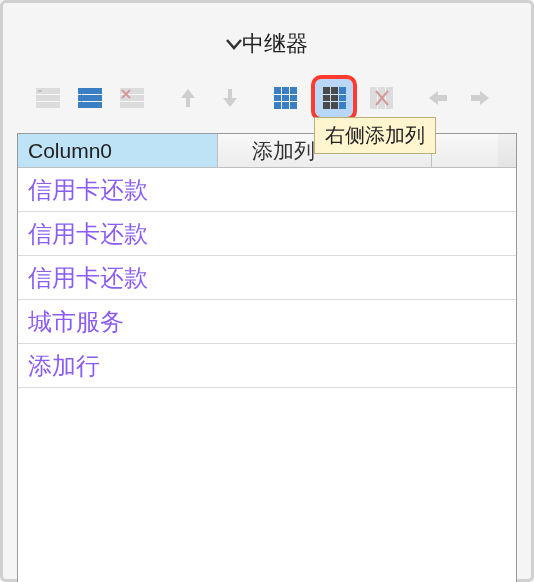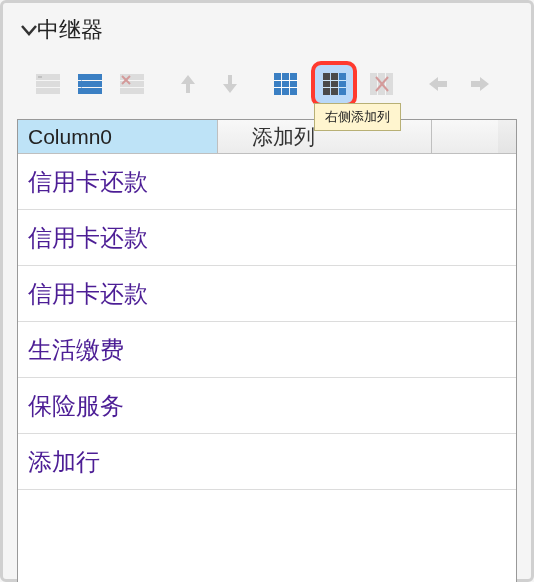--- a/index.html
+++ b/index.html
@@ -14,21 +14,22 @@
       border: 3px solid #d0d0d0;
       border-radius: 6px;
       width: 534px;
       height: 582px;
       background: #f5f5f5;
       position: relative;
     }
     .header {
       display: flex;
       align-items: center;
-      padding: 12px 18px 8px 18px;
+      padding: 26px 18px 8px 18px;
+      justify-content: center;
     }
     .chevron {
       font-size: 16px;
       color: #333;
       user-select: none;
       cursor: pointer;
     }
     .title {
       font-size: 22px;
       font-weight: 500;
@@ -61,21 +62,21 @@
       align-items: center;
       justify-content: center;
     }
     .tooltip {
       position: absolute;
       top: 50px;
       left: 311px;
       background: #fff5cf;
       border: 1px solid #b8b075;
       padding: 4px 10px;
-      font-size: 13px;
+      font-size: 20px;
       color: #222;
       z-index: 10;
       white-space: nowrap;
     }
     .table-wrap {
       background: #fff;
       border: 1px solid #999;
       margin: 0 14px 0 14px;
       height: 468px;
       overflow: hidden;
@@ -107,25 +108,25 @@
       flex: 1;
       border-right: none;
     }
     .scroll-right {
       width: 18px;
       background: linear-gradient(#f0f0f0,#e4e4e4);
     }
     .trow {
       display: flex;
       align-items: center;
-      height: 56px;
+      height: 44px;
       border-bottom: 1px solid #dcdcdc;
       padding: 16px 10px;
       font-size: 24px;
-      color: #4c1d95;
+      color: #8b5cf6;
     }
     
     svg { display: block; }
   </style>
 </head>
 <body>
 
 <div class="panel">
 
   <div class="header">
@@ -221,19 +222,18 @@
     <div class="thead">
       <div class="th sel">Column0</div>
       <div class="th add">添加列</div>
       <div class="th filler"></div>
       <div class="scroll-right"></div>
     </div>
     <div id="rows">
         <div class="trow">信用卡还款</div>
         <div class="trow">信用卡还款</div>
         <div class="trow">信用卡还款</div>
-        <div class="trow">生活缴费</div>
-        <div class="trow">保险服务</div>
+        <div class="trow">城市服务</div>
         <div class="trow">添加行</div>
       </div>
   </div>
 
 </div>
 
 </body></html>

